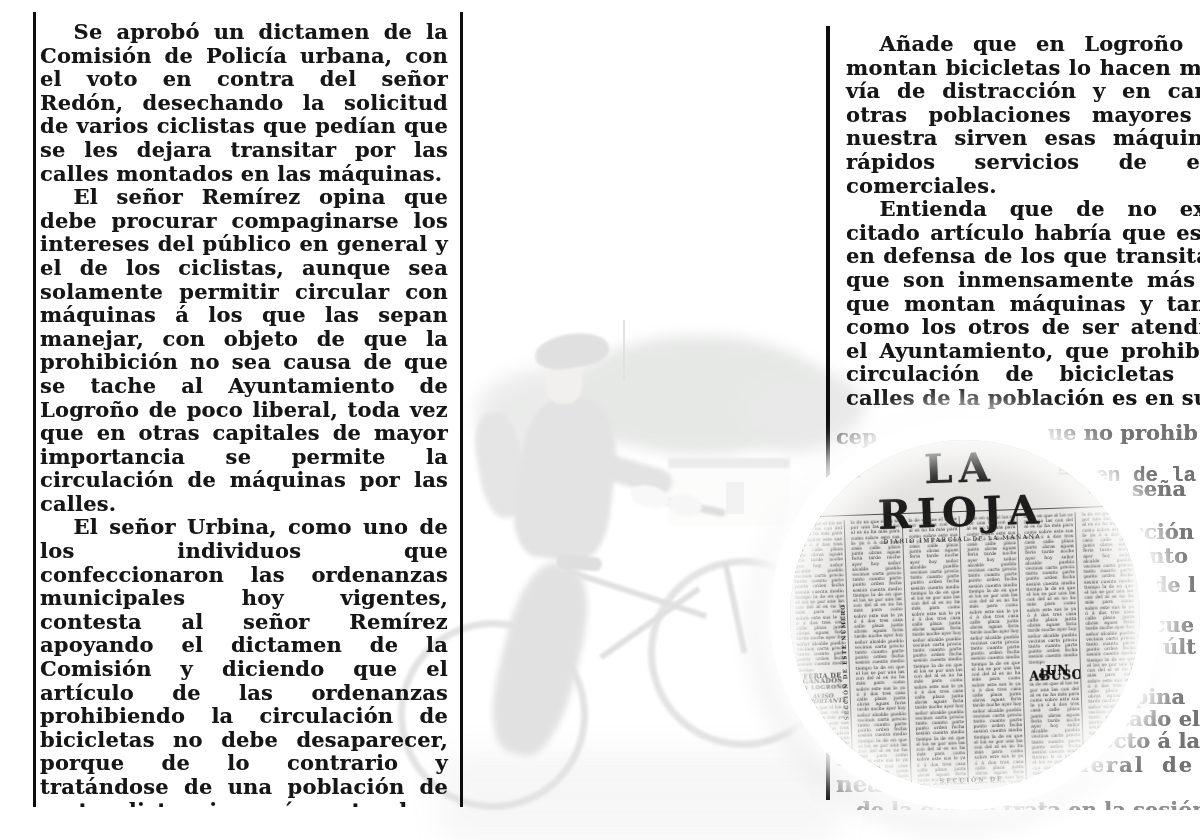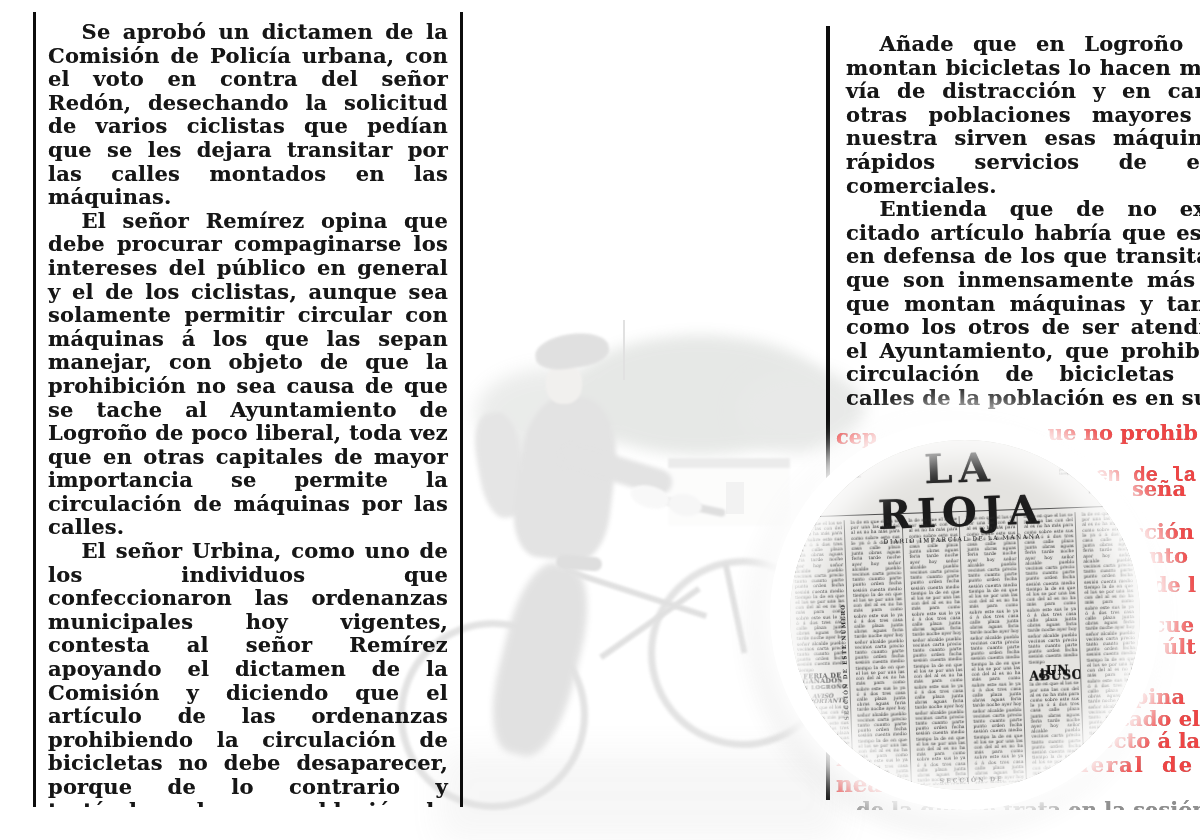--- a/index.html
+++ b/index.html
@@ -31,27 +31,27 @@
   .frame2{left:150px;top:330px;width:120px;height:6px;background:#4f4f4f;transform:rotate(-35deg);filter:blur(1px);}
   .fork{left:292px;top:272px;width:6px;height:92px;background:#4f4f4f;transform:rotate(-12deg);filter:blur(1px);}
   .ground{left:0;top:462px;width:400px;height:88px;background:#9a9a9a;filter:blur(16px);opacity:.5;}
 
   
   .newsprint{color:#161616;font-weight:bold;font-size:21px;line-height:23.6px;
              text-align:justify;letter-spacing:.2px;text-shadow:0 0 .5px rgba(0,0,0,.45);}
   .newsprint p{margin:0;text-indent:1.6em;}
   #left-col{position:absolute;left:33px;top:12px;width:430px;height:795px;box-sizing:border-box;
             border-left:3px solid #0d0d0d;border-right:3px solid #0d0d0d;
-            padding:8px 12px 0 12px;overflow:hidden;z-index:1;}
+            padding:8px 12px 0 4px;overflow:hidden;z-index:1;}
   #right-col{position:absolute;left:826px;top:26px;width:474px;height:774px;box-sizing:border-box;
              border-left:4px solid #0d0d0d;padding:6px 0 0 16px;overflow:hidden;z-index:1;}
 
   
   .frag{position:absolute;font-family:"DejaVu Serif",serif;font-weight:bold;font-size:21px;
-        color:#ef4444;white-space:nowrap;z-index:1;text-shadow:0 0 .5px rgba(0,0,0,.45);}
+        color:#737373;white-space:nowrap;z-index:1;text-shadow:0 0 .5px rgba(0,0,0,.45);}
   .fr-cep{top:424px;left:836px;}
   .fr-prohib{top:420px;right:2px;}
   .fr-en{top:464px;right:4px;font-family:Liberation Mono, monospace;}
   .fr-sena{top:476px;right:14px;}
   .fr-ccion{top:519px;right:6px;}
   .fr-anto{top:543px;right:12px;}
   .fr-del{top:572px;right:4px;}
   .fr-dot{top:589px;right:40px;}
   .fr-cue{top:612px;right:6px;}
   .fr-ult{top:634px;right:4px;}

